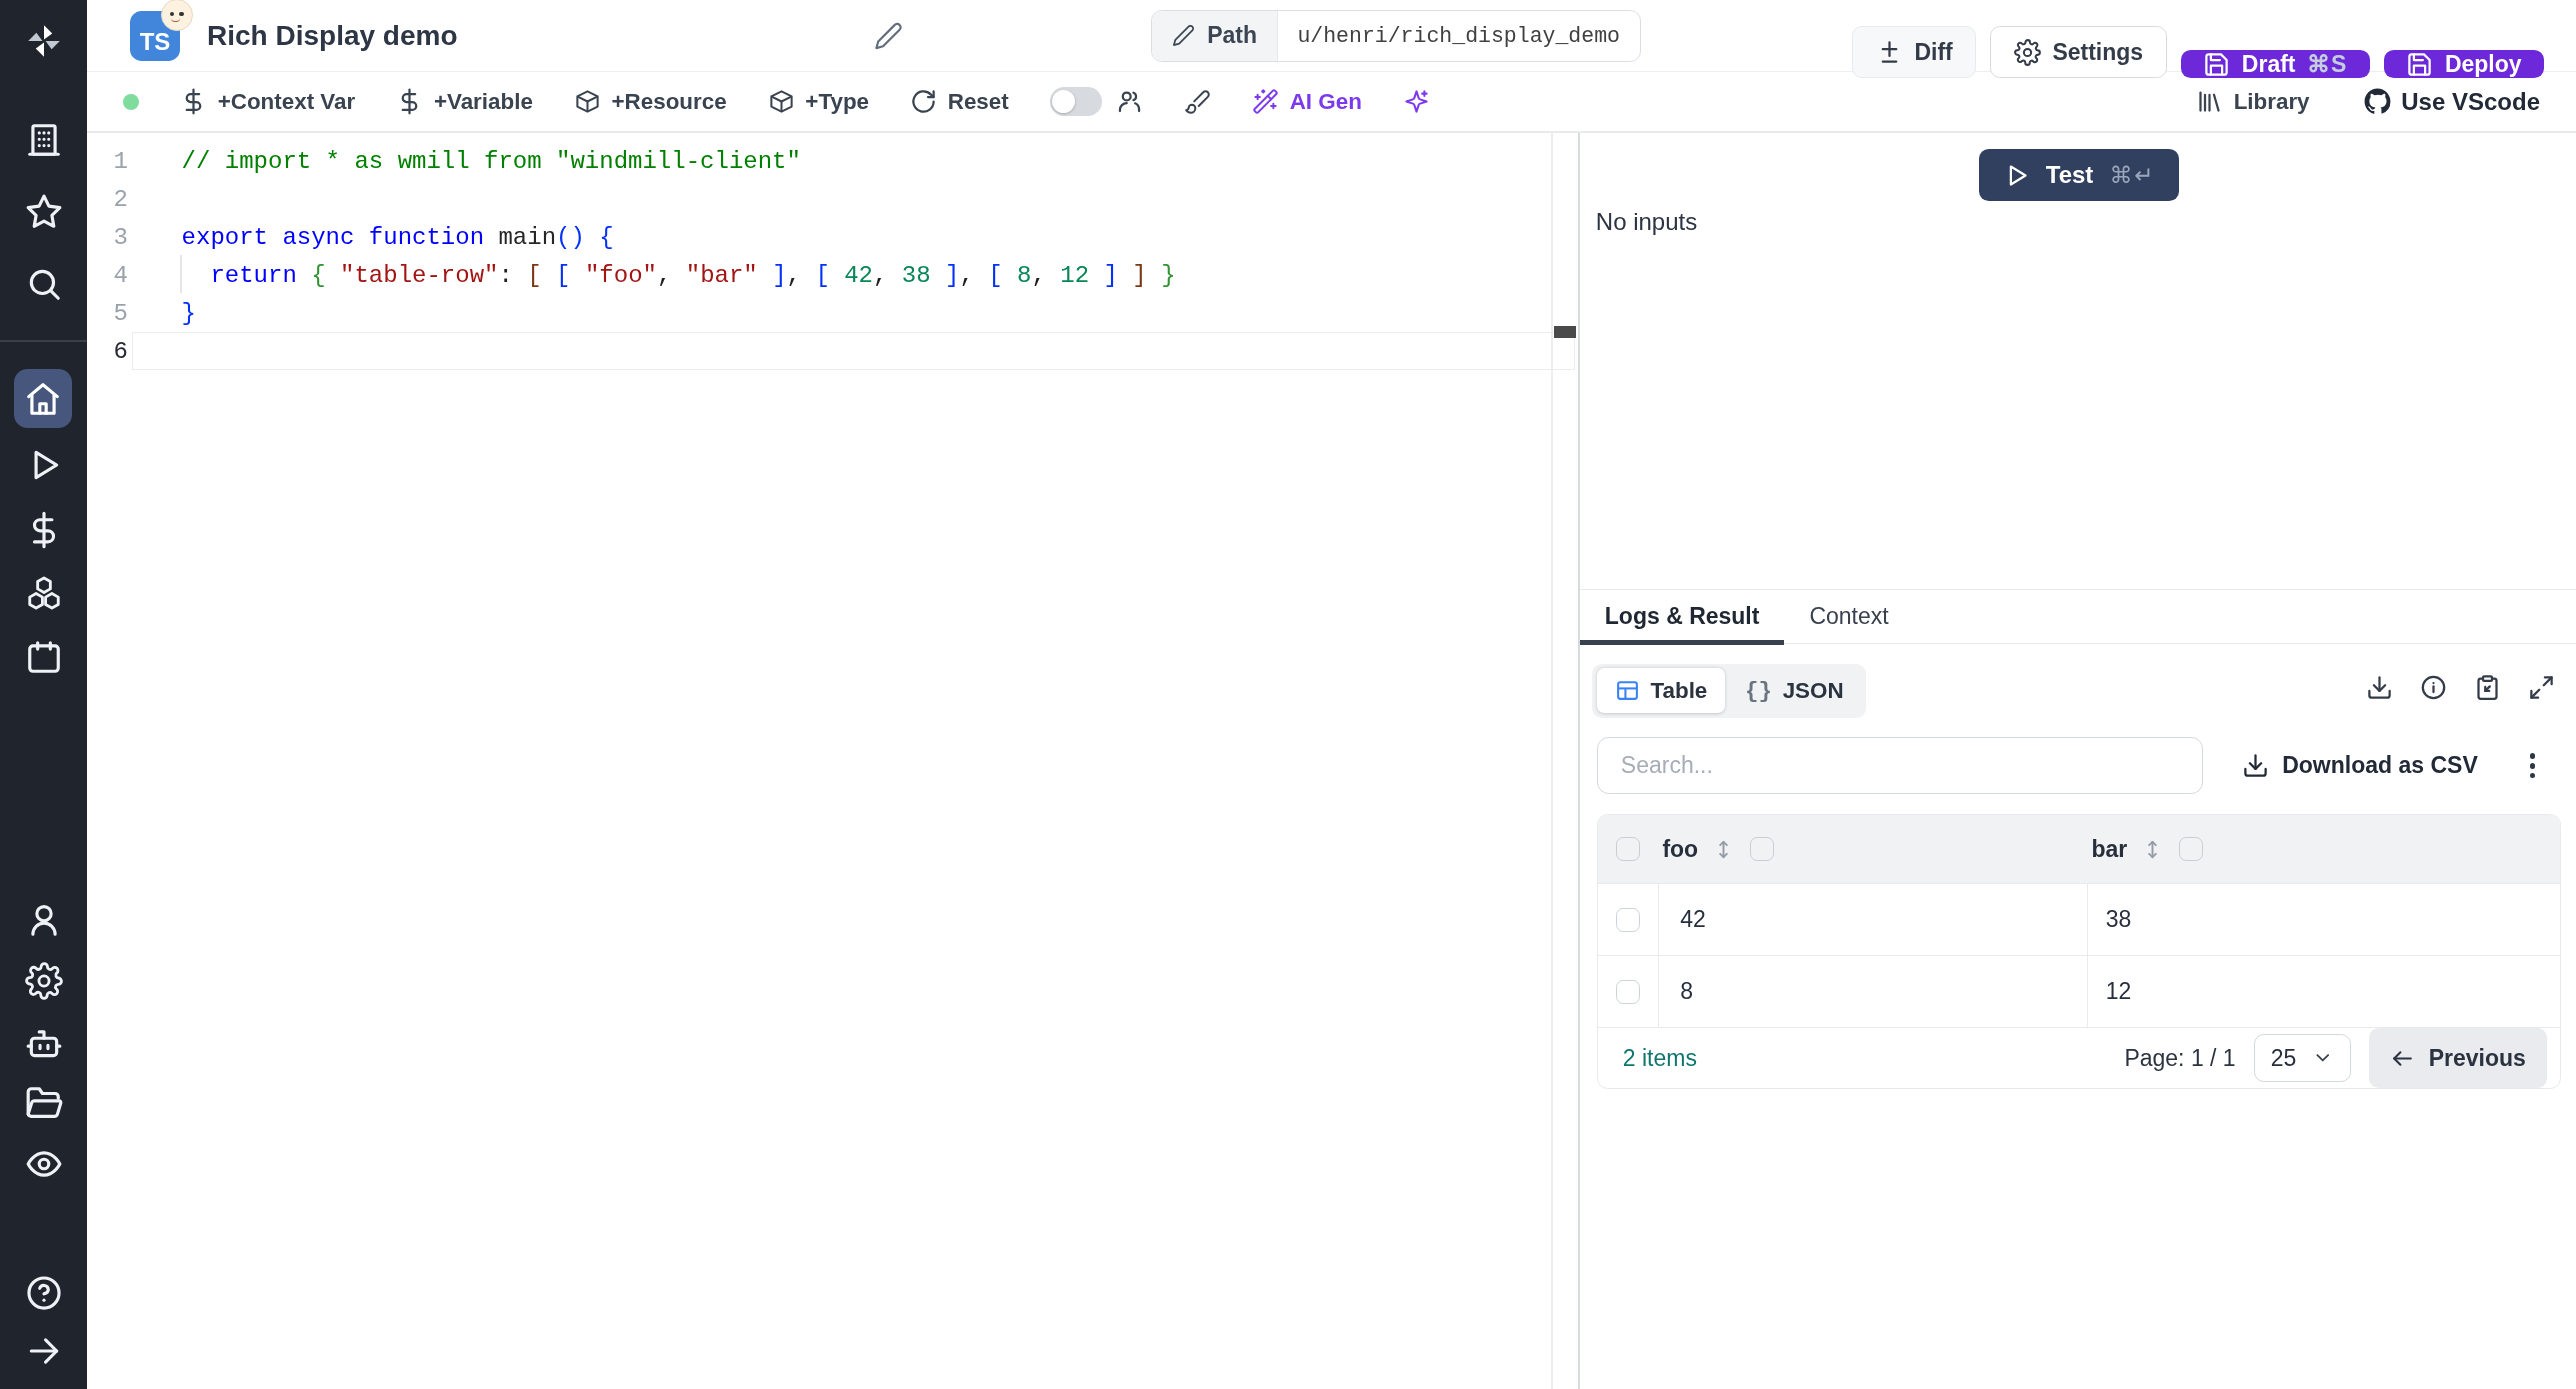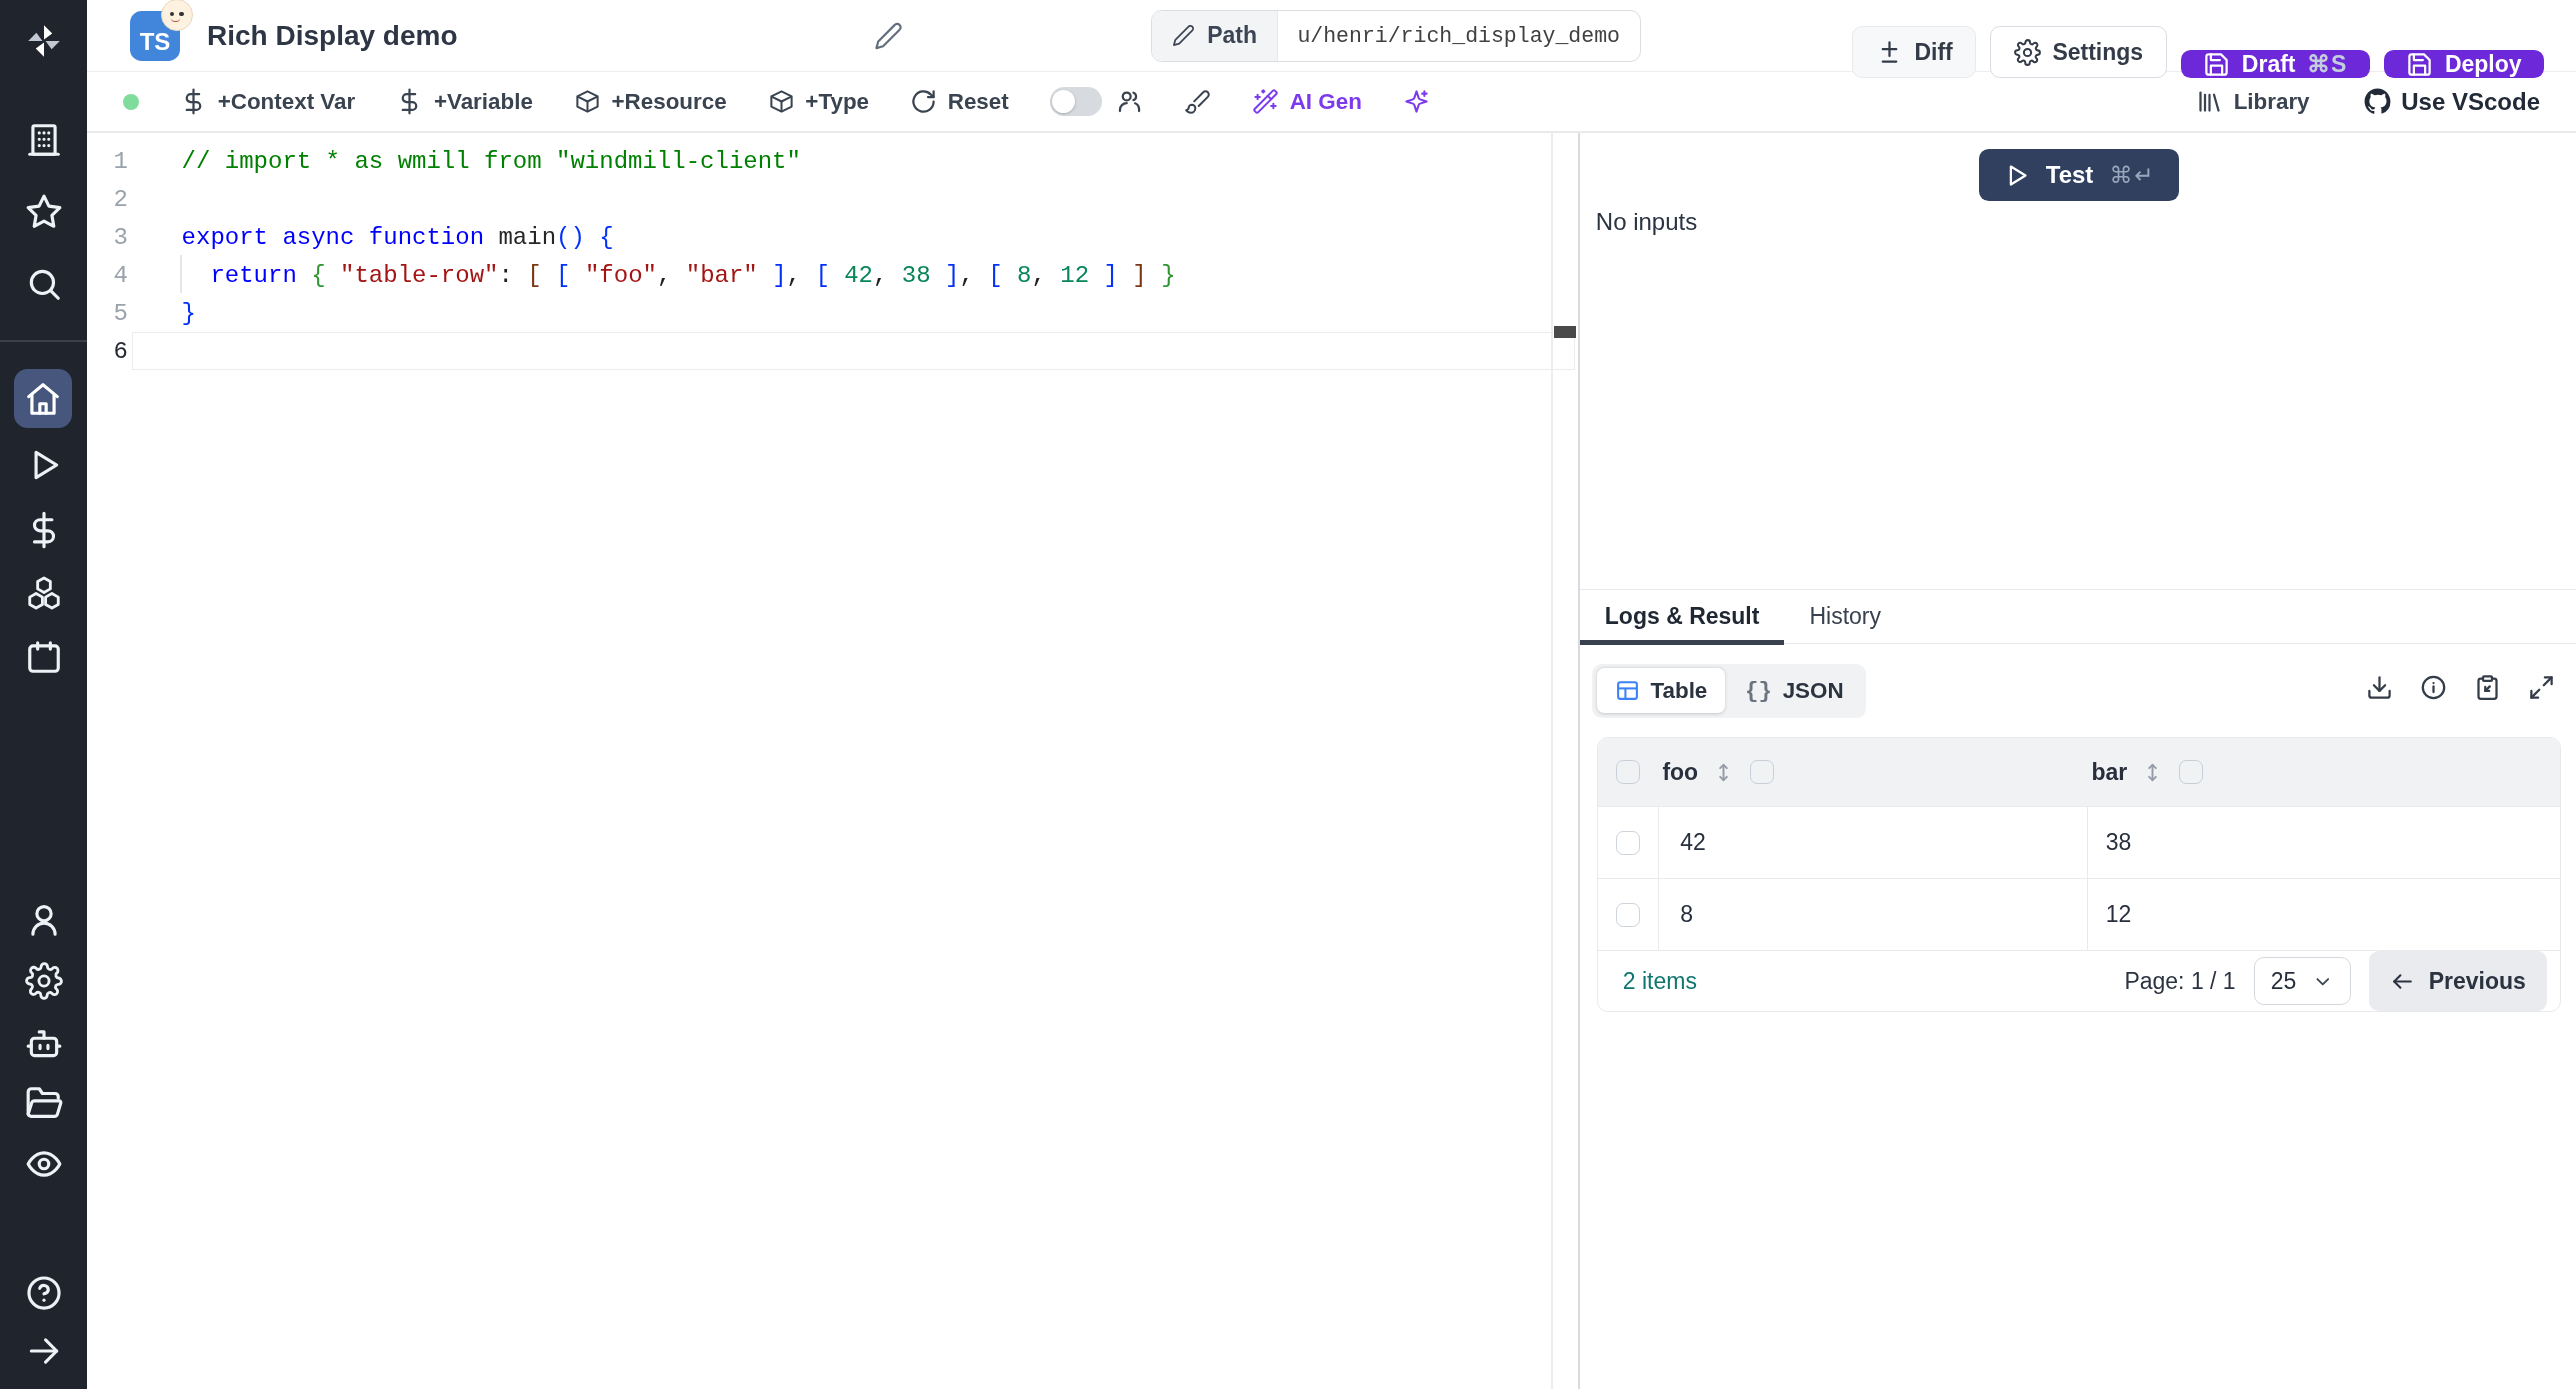--- a/index.html
+++ b/index.html
@@ -435,21 +435,21 @@
               <polygon points="7 4 20 12 7 20"></polygon>
             </svg>
           <span>Test</span>
           <span class="test-short">⌘↵</span>
         </div>
         <div class="no-inputs">No inputs</div>
 
         <div class="result-block">
           <div class="tabs">
             <div class="tab active">Logs &amp; Result</div>
-            <div class="tab">History</div>
+            <div class="tab">Context</div>
           </div>
 
           <div class="result-body">
             <div class="seg">
               <div class="seg-chip active">
                 <svg viewBox="0 0 24 24" fill="none" stroke="#3b82f6" stroke-width="2" stroke-linejoin="round">
                     <rect x="3" y="4" width="18" height="16" rx="2"></rect>
                     <path d="M3 10h18"></path>
                     <path d="M10 10v10"></path>
                   </svg>
@@ -487,20 +487,36 @@
               <span>
                   <svg viewBox="0 0 24 24" fill="none" stroke="currentColor" stroke-width="2" stroke-linecap="round" stroke-linejoin="round">
                     <polyline points="15 3 21 3 21 9"></polyline>
                     <polyline points="9 21 3 21 3 15"></polyline>
                     <path d="M21 3l-7 7"></path>
                     <path d="M3 21l7-7"></path>
                   </svg>
                 </span>
             </div>
 
+            <div class="search-row">
+              <input class="search-input" type="text" placeholder="Search..." style="">
+              <div class="dl-csv">
+                <svg viewBox="0 0 24 24" fill="none" stroke="currentColor" stroke-width="2" stroke-linecap="round" stroke-linejoin="round">
+                    <path d="M21 15v4a2 2 0 0 1-2 2H5a2 2 0 0 1-2-2v-4"></path>
+                    <polyline points="7 10 12 15 17 10"></polyline>
+                    <path d="M12 15V3"></path>
+                  </svg>
+                <span>Download as CSV</span>
+              </div>
+              <div class="kebab">
+                  <i></i>
+                  <i></i>
+                  <i></i>
+                </div>
+            </div>
 
             <div class="result-table">
               <div class="t-header">
                 <div class="t-c1">
                     <span class="cb"></span>
                   </div>
                 <div class="t-c2">
                   <span class="col-label">foo</span>
                   <span class="sort-icon">
                       <svg viewBox="0 0 24 24" fill="none" stroke="currentColor" stroke-width="2" stroke-linecap="round" stroke-linejoin="round">

